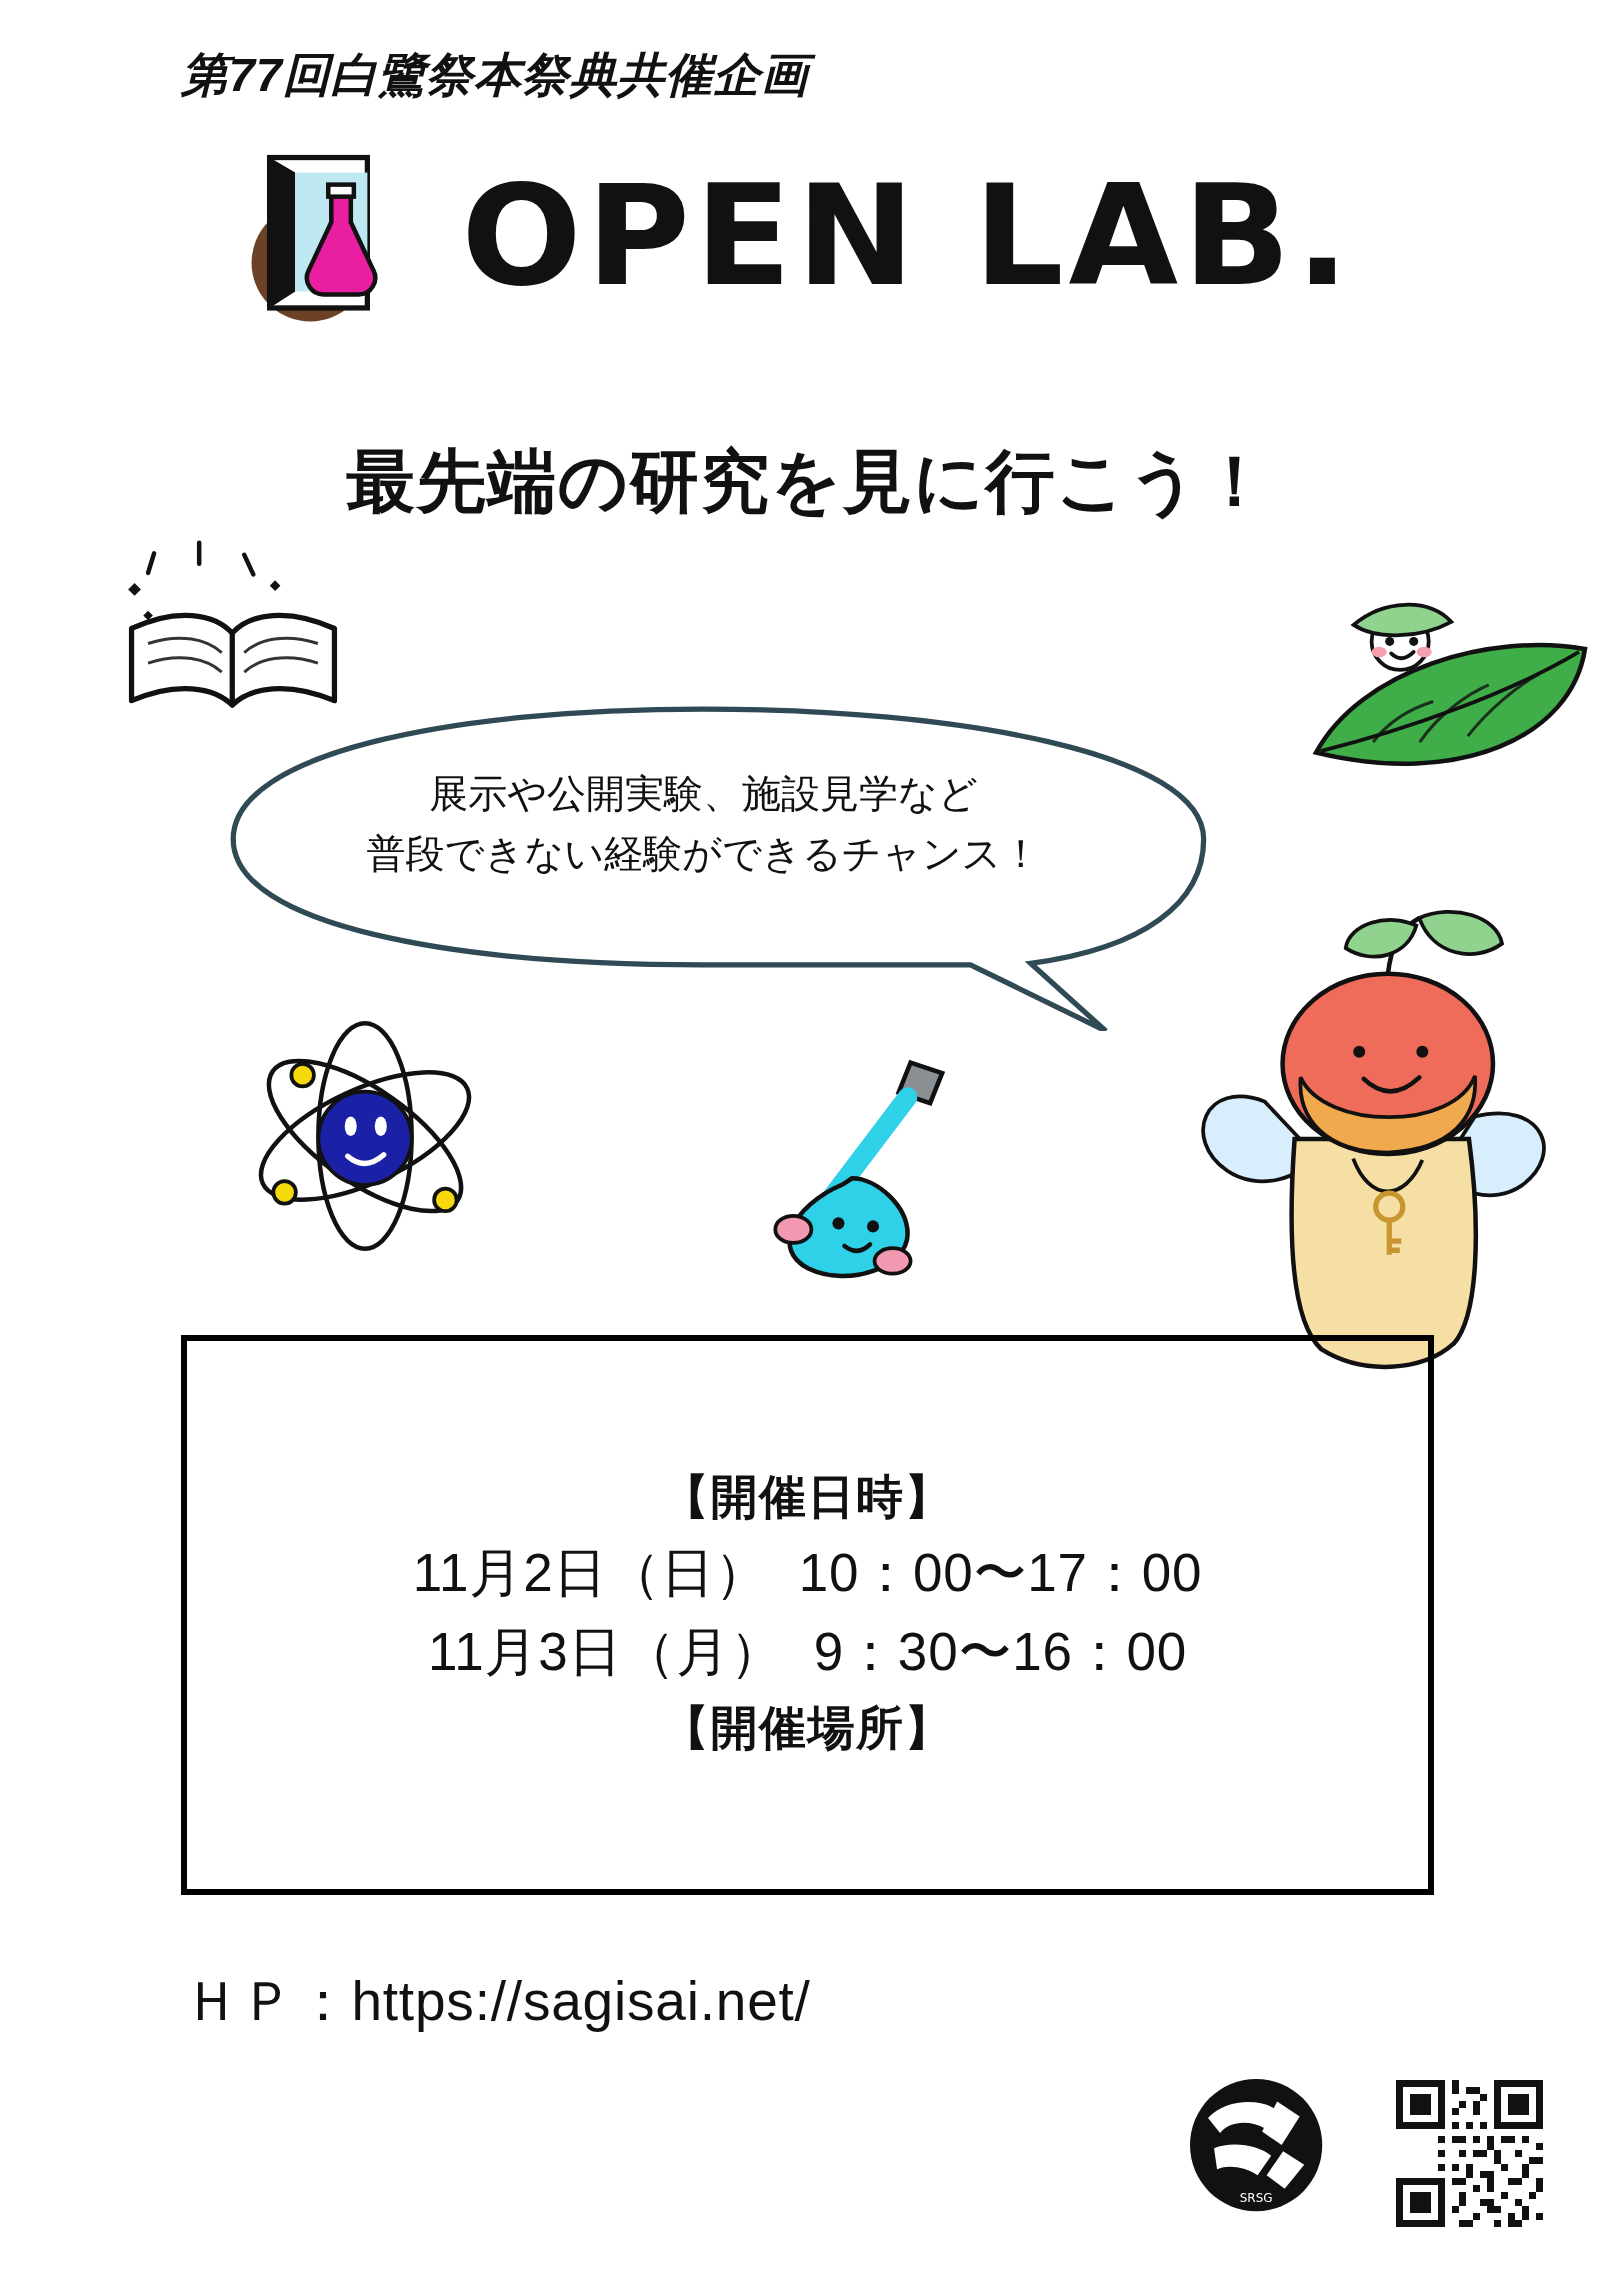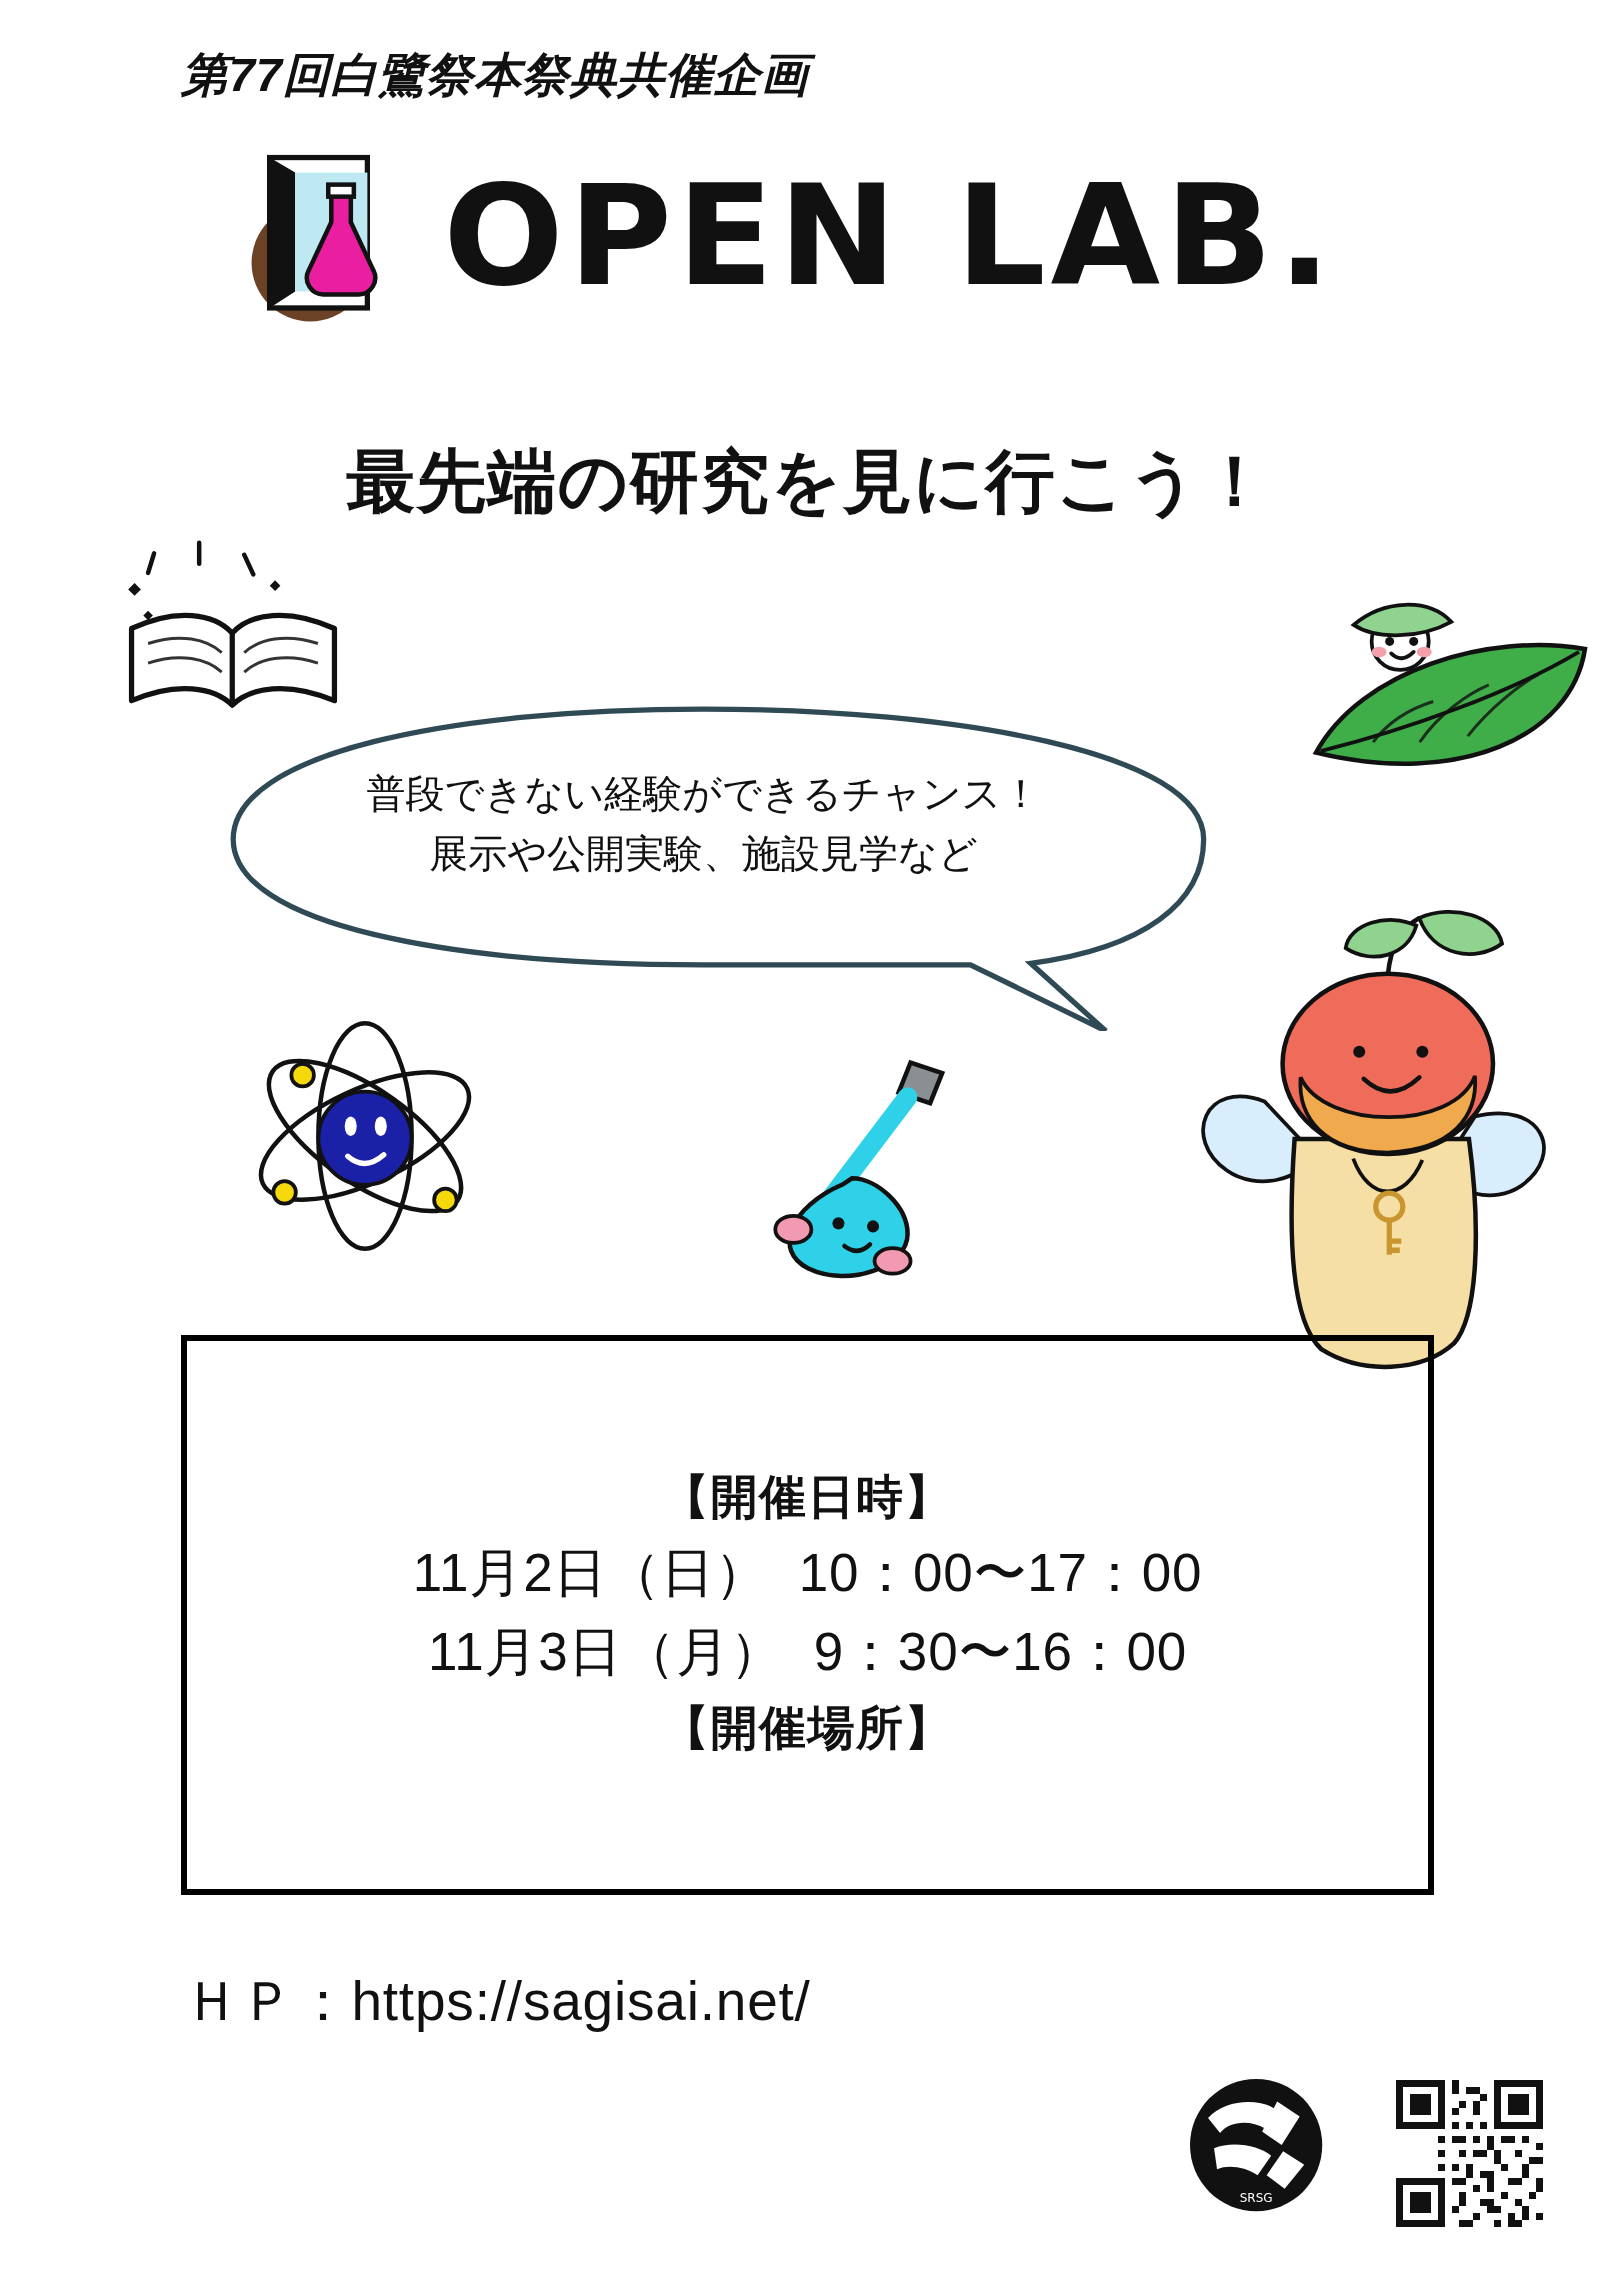--- a/index.html
+++ b/index.html
@@ -27,21 +27,21 @@
     white-space: nowrap;
     font-style: italic;
   }
 
   .logo-row {
     position: absolute;
     top: 150px;
     left: 226px;
     display: flex;
     align-items: center;
-    gap: 38px;
+    gap: 56px;
   }
   .logo-mark {
     width: 188px;
     height: 173px;
     position: relative;
   }
   .openlab-word {
     font-size: 139px;
     font-weight: 900;
     letter-spacing: 4.5px;
@@ -184,22 +184,22 @@
     <path d="M665 12
              C 330 12, 40 70, 40 185
              C 40 300, 330 352, 665 352
              L 1020 352
              L 1200 440
              L 1100 350
              C 1250 330, 1330 270, 1330 185
              C 1330 70, 1000 12, 665 12 Z" fill="#ffffff" stroke="#2f4a55" stroke-width="7"></path>
   </svg>
   <div class="bubble-text">
+    <div>展示や公開実験、施設見学など</div>
     <div>普段できない経験ができるチャンス！</div>
-    <div>展示や公開実験、施設見学など</div>
   </div>
 </div>
 
 <div class="ill ill-book">
   <svg viewBox="0 0 330 260" width="248" height="196" aria-hidden="true">
 
     <g stroke="#111" stroke-width="6" stroke-linecap="round">
       <line x1="60" y1="20" x2="52" y2="46"></line>
       <line x1="120" y1="6" x2="120" y2="34"></line>
       <line x1="180" y1="22" x2="192" y2="48"></line>

